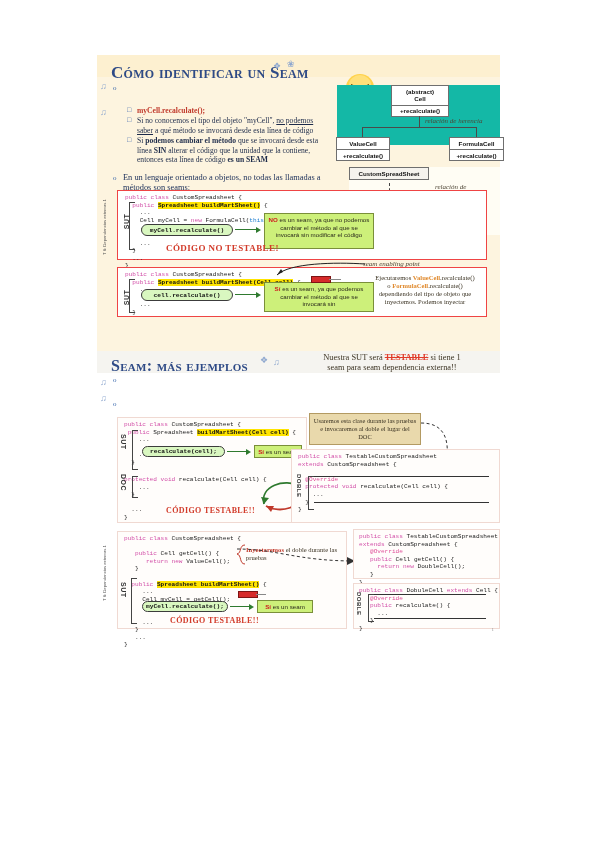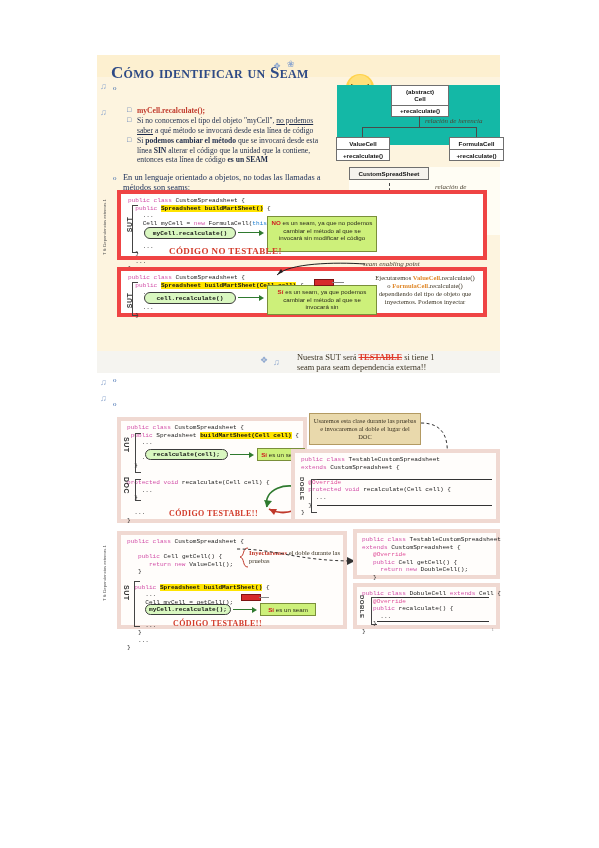--- a/index.html
+++ b/index.html
@@ -32,21 +32,21 @@
   .uml{position:absolute;background:#14b8a6;}
   .ubox{position:absolute;border:1.3px solid #6f6f6f;background:#ffffff;box-sizing:border-box;
         font-family:"Liberation Sans",sans-serif;font-size:6.2px;color:#111;text-align:center;}
   .ubox .hd{padding:2px 1px 2px;font-weight:bold;line-height:7.4px;}
   .ubox .ln{border-top:1.2px solid #6f6f6f;padding:1.5px 1px;font-weight:bold;}
   .uline{position:absolute;background:#4a4a4a;}
   .hand{position:absolute;font-family:"Liberation Serif",serif;font-size:7px;color:#4e4636;
         font-style:italic;line-height:8.4px;}
 
   
-  .codewrap{position:absolute;border:4px solid #ef4444;background:#ffffff;box-sizing:border-box;padding-left:20px;}
+  .codewrap{position:absolute;border:1px solid #ef4444;background:#ffffff;box-sizing:border-box;padding-left:20px;}
   .code{font-family:"Liberation Mono",monospace;font-size:6.1px;line-height:7.6px;white-space:pre;color:#222;}
   .kw{color:#d24fa8;}
   .hl{background:#ffe400;font-weight:bold;color:#111;}
   .pink{color:#e0519a;}
   .str{color:#1f7fd0;}
 
   .pill{position:absolute;border:1.2px solid #3c3c3c;border-radius:12px;background:#d9f7c0;
         font-family:"Liberation Mono",monospace;font-size:6.2px;font-weight:bold;color:#111;
         display:flex;align-items:center;justify-content:center;box-sizing:border-box;}
   .callout{position:absolute;border:1.1px solid #7a8f3a;background:#cdf07a;box-sizing:border-box;
@@ -68,21 +68,21 @@
         border-bottom:3.2px solid transparent;border-left:5px solid #2f7a2f;}
   .vtext{position:absolute;transform-origin:0 0;transform:rotate(-90deg);
         font-family:"Liberation Sans",sans-serif;font-size:4.2px;color:#555;white-space:nowrap;}
   .syringe{position:absolute;height:5px;background:#d62b2b;border:1px solid #7e1414;}
   .syrneedle{position:absolute;height:1px;background:#888;}
   .dash{position:absolute;border-top:1.3px dashed #333;}
   .smallnote{position:absolute;font-family:"Liberation Serif",serif;font-size:6.6px;
         line-height:8px;color:#3b3323;}
   .orange{color:#e08a2e;font-weight:bold;}
   .handbig{position:absolute;font-family:"Liberation Serif",serif;font-size:8.4px;
-        color:#3b3323;line-height:10px;text-align:left;}
+        color:#3b3323;line-height:10px;text-align:center;}
   .handbig .tst{color:#e03a2a;font-weight:bold;text-decoration:line-through;}
   .emoji{position:absolute;width:40px;height:40px;}
 </style>
 </head>
 <body>
 
 <div class="page">
 
   <div class="slide" id="slide1">
     <div class="band"></div>
@@ -221,20 +221,21 @@
       dependiendo del tipo de objeto que<br>
       inyectemos. Podemos inyectar
     </div>
 
     <div class="vtext" style="left:5px;top:200px;">T 8: Dependencias externas 1</div>
   </div>
 
   <div class="slide" id="slide2">
     <div class="band" style="background:#f5f4f0;"></div>
 
+    <div class="title" style="left:14px;top:6px;font-size:16px;position:absolute;">Seam: más ejemplos</div>
     <div class="doodle" style="left:163px;top:4px;">❖</div>
     <div class="doodle" style="left:176px;top:6px;">♫</div>
     <div class="doodle" style="left:3px;top:26px;">♫</div>
     <div class="doodle" style="left:3px;top:42px;">♫</div>
 
     <div class="handbig" style="left:200px;top:2px;width:190px;">
       <span>Nuestra SUT será </span><span class="tst">TESTABLE</span><span> si tiene 1</span><br>
       <span>seam para seam dependencia externa!!</span>
     </div>
 

